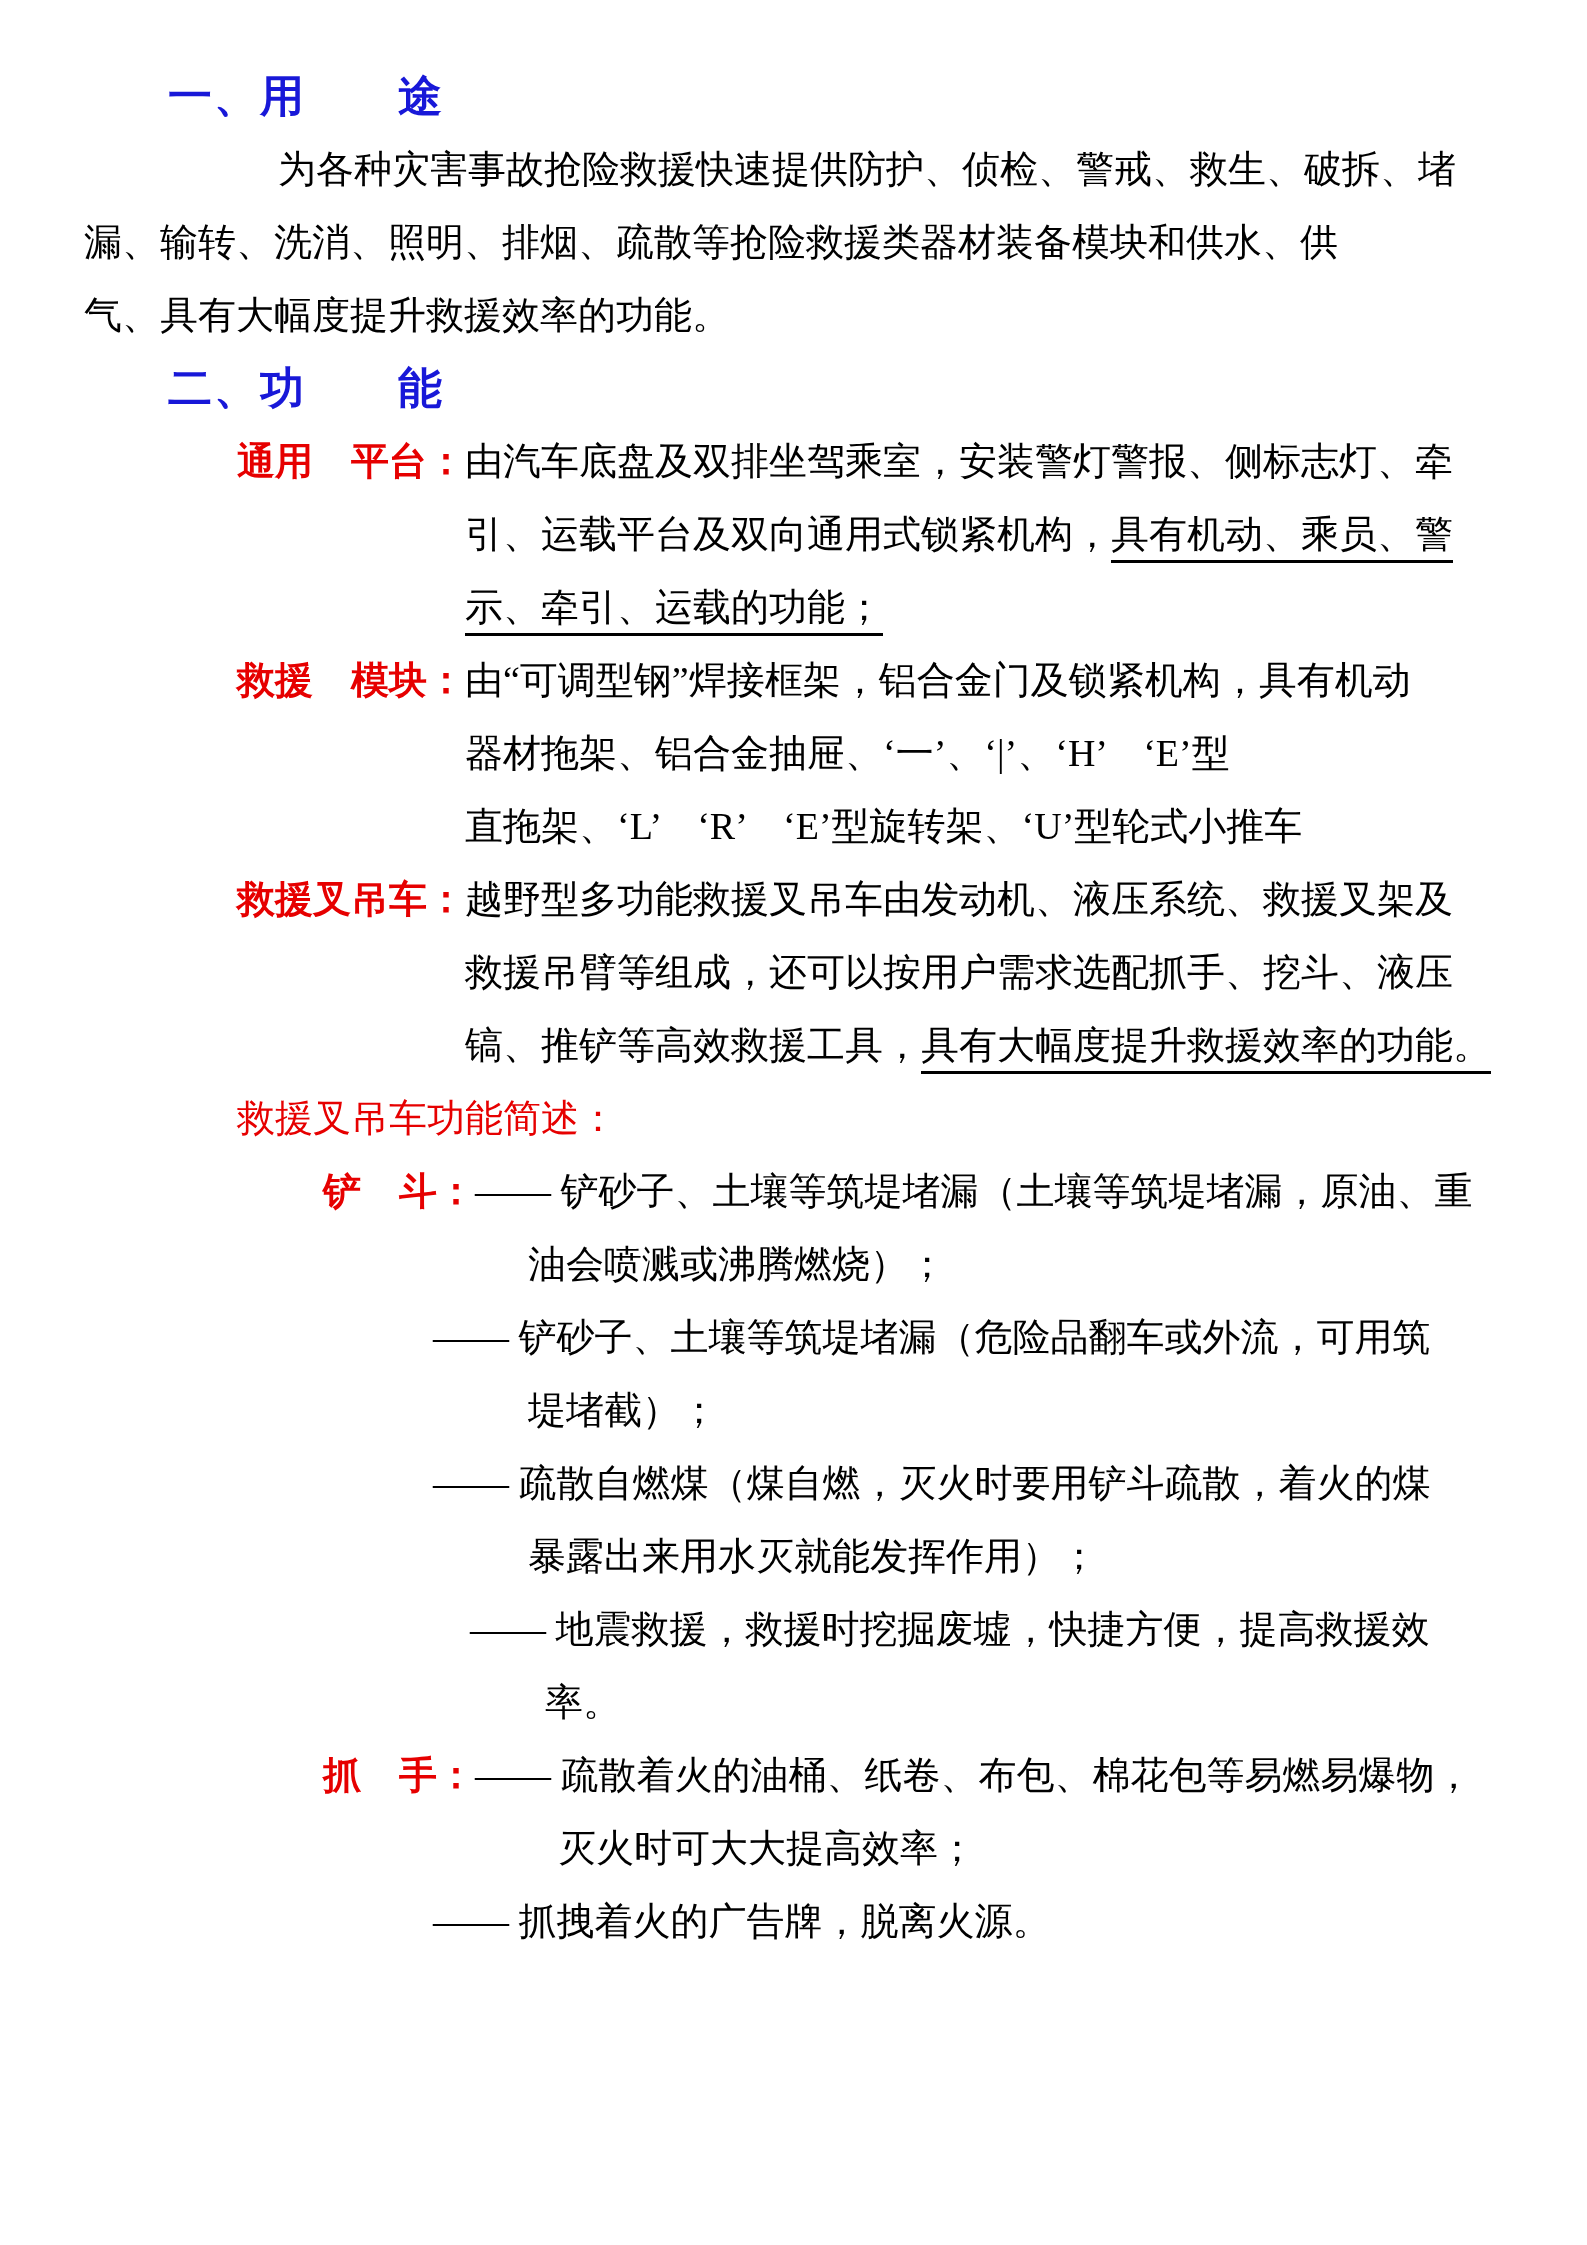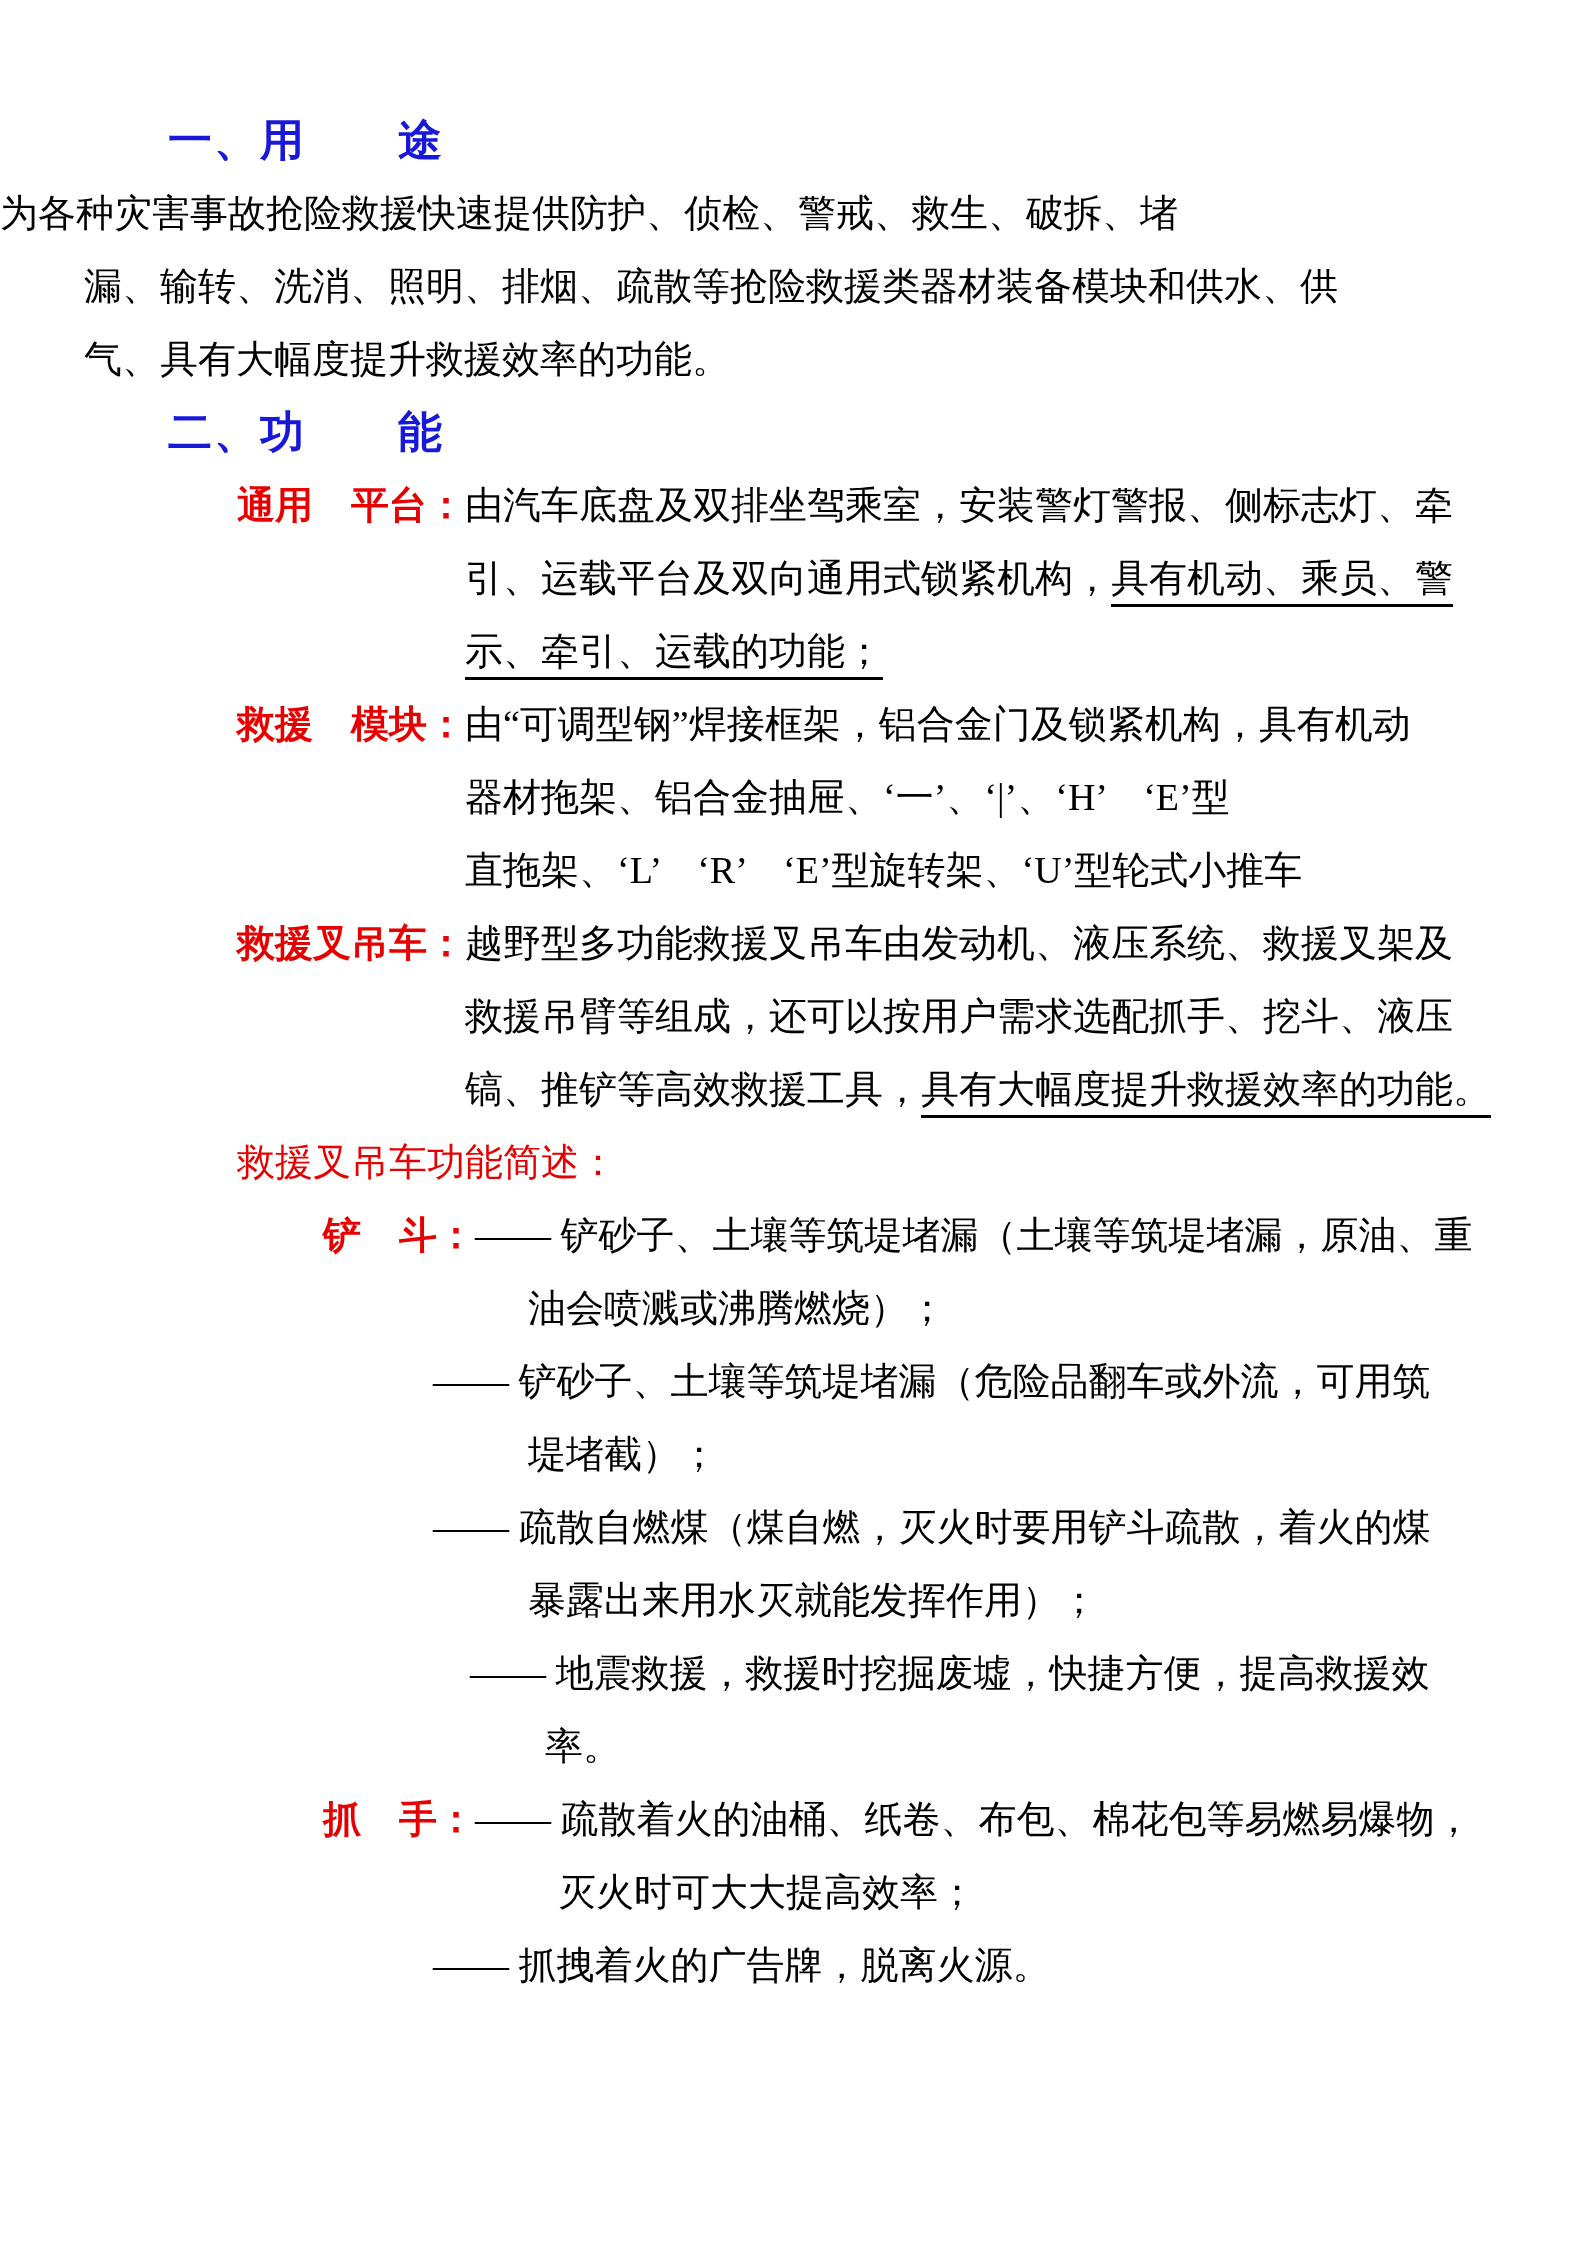--- a/index.html
+++ b/index.html
@@ -7,33 +7,33 @@
     --red:#e60000;
     --text:#000000;
     --bg:#ffffff;
   }
   html,body{margin:0;padding:0;background:#ffffff;}
   .page{
     width:1587px;height:2245px;position:relative;overflow:hidden;
     background:var(--bg);
     font-family:"Liberation Serif","DejaVu Serif",serif;
     box-sizing:border-box;
-    padding-top:104px;
+    padding-top:60px;
     text-align:right;
   }
   .line{
     white-space:pre;
     font-size:38px;
     height:73px;
     display:flex;
     align-items:center;
     color:var(--text);
   }
   .s-h1{margin-left:168px;font-size:44px;font-weight:bold;color:var(--blue);letter-spacing:2px;}
-  .s-para_first{}
+  .s-para_first{margin-left:278px;}
   .s-para{margin-left:84px;}
   .s-label{margin-left:237px;}
   .s-cont{margin-left:465px;}
   .s-sub{margin-left:237px;font-weight:normal;color:var(--red);}
   .s-bullet_label{margin-left:323px;}
   .s-bullet{margin-left:433px;}
   .s-bullet_alt{margin-left:470px;}
   .s-bullet_cont{margin-left:528px;}
   .s-bullet_cont2{margin-left:545px;}
   .s-bullet_cont3{margin-left:558px;font-family:Liberation Serif, serif;}

